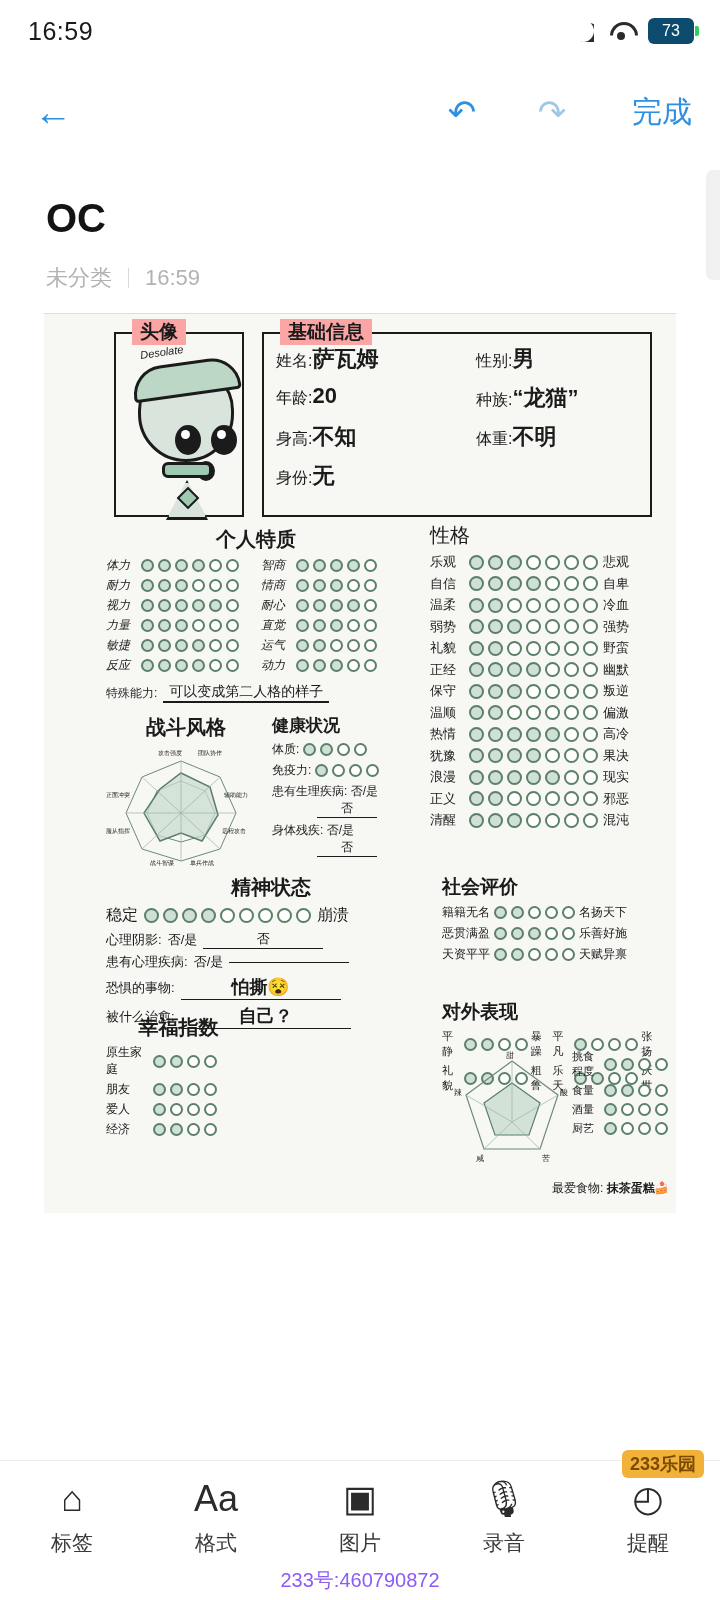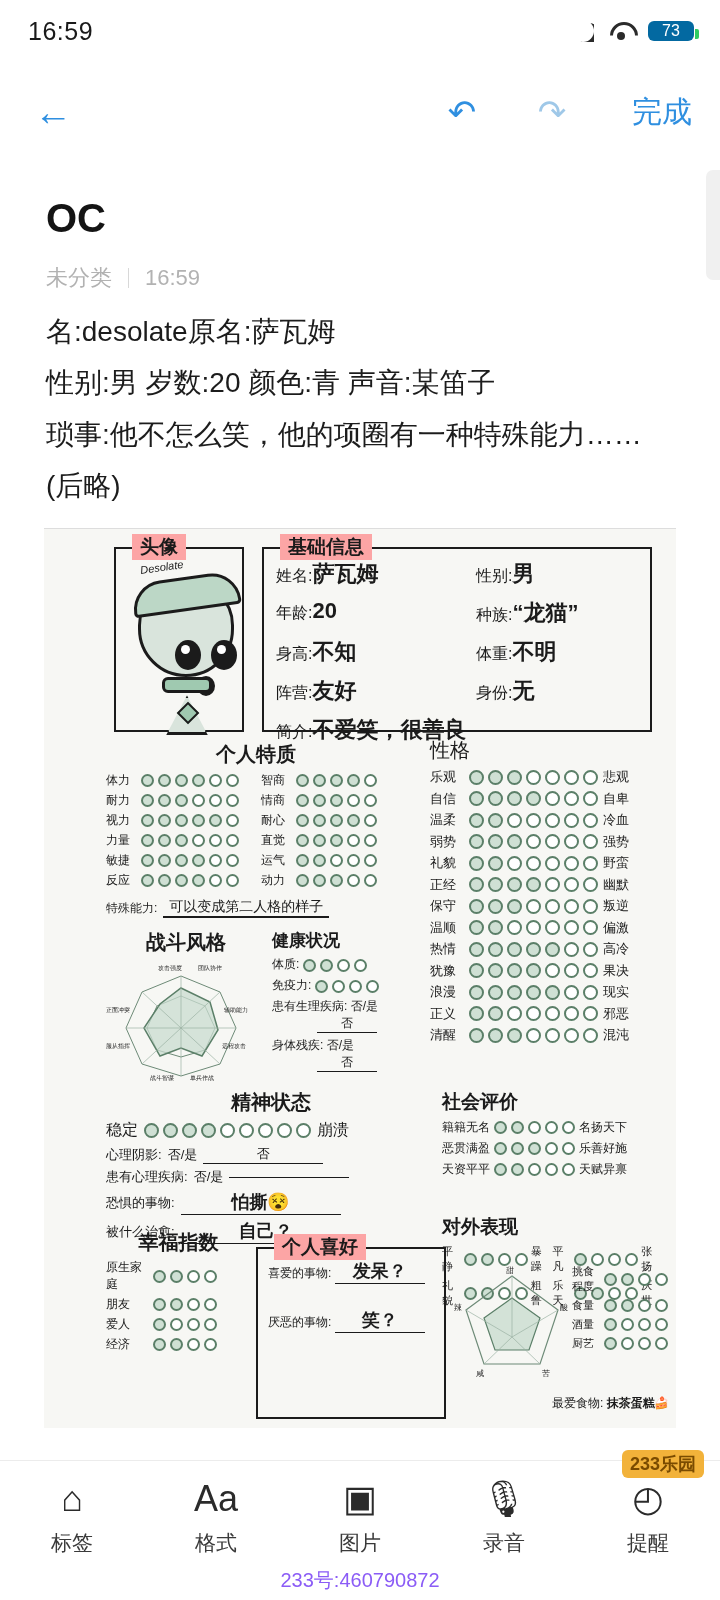--- a/index.html
+++ b/index.html
@@ -36,23 +36,23 @@
     border: 3px solid #2b2b2b;
     border-radius: 50%;
     clip-path: polygon(0 0, 100% 0, 100% 48%, 0 48%);
   }
   .icon-wifi::after {
     content: "";
     position: absolute; left: 9px; top: 11px;
     width: 8px; height: 8px; background: #2b2b2b; border-radius: 50%;
   }
   .battery {
-    width: 46px; height: 20px;
+    width: 46px; height: 26px;
     border-radius: 6px;
-    background: #0369a1;
+    background: #0c4a6e;
     color: #fff; font-size: 16px;
     display: flex; align-items: center; justify-content: center;
     position: relative;
   }
   .battery::after {
     content: ""; position: absolute; right: -5px; top: 8px;
     width: 4px; height: 10px; background: #2fcc63; border-radius: 0 2px 2px 0;
   }
 
   
@@ -200,21 +200,21 @@
   .dot {
     width: 13px; height: 13px; border: 2px solid #5b7f68;
     border-radius: 50%; background: #fff;
   }
   .dot.f { background: #cfe0d4; }
   .dot.lg { width: 15px; height: 15px; }
 
   .traits { position: absolute; left: 62px; top: 212px; width: 300px; }
   .traits .hdr { text-align: center; font-size: 20px; font-weight: 700; margin-bottom: 4px; }
   .trait-cols { display: flex; gap: 10px; }
-  .trait-col { flex: 1; }
+  .trait-col { flex: 1; font-style: italic; }
   .trait-line { display: flex; align-items: center; gap: 5px; margin-bottom: 3px; }
   .trait-line .nm { font-size: 12px; width: 30px; }
 
   .special {
     display: flex; align-items: center; gap: 6px; margin-top: 6px; font-size: 12px;
   }
   .special .underlined {
     border-bottom: 2px solid #1b1b1b; font-size: 14px; padding: 0 6px;
   }
 
@@ -309,26 +309,20 @@
   </div>
 </div>
 <div class="scroll-hint"></div>
 
 <div class="note">
   <div class="note-title">OC</div>
   <div class="note-meta">
     <span>未分类</span>
     <span class="divider"></span>
     <span>16:59</span>
-  </div>
-  <div class="note-body">
-    <p>名:desolate原名:萨瓦姆</p>
-    <p>性别:男 岁数:20 颜色:青 声音:某笛子</p>
-    <p>琐事:他不怎么笑，他的项圈有一种特殊能力……</p>
-    <p>(后略)</p>
   </div>
 </div>
 
 <div class="sheet-wrap">
 <div class="sheet">
   <div class="sheet-inner">
 
     <div class="box avatar-box">
       <div class="boxlabel">头像</div>
       <div class="avatar-art">
@@ -380,33 +374,25 @@
                 </div>
           <div>
                   <span class="lab">体重:</span>
                   <span class="val">不明</span>
                 </div>
         </div>
             </div>
         <div class="info-row">
               <div class="info-col">
           <div>
-                  <span class="lab">阵营:</span>
-                  <span class="val">友好</span>
-                </div>
-          <div>
                   <span class="lab">身份:</span>
                   <span class="val">无</span>
                 </div>
         </div>
             </div>
-        <div class="info-row">
-          <span class="lab">简介:</span>
-          <span class="val">不爱笑，很善良</span>
-        </div>
       </div>
     </div>
 
     <div class="traits">
       <div class="hdr">个人特质</div>
       <div class="trait-cols">
         <div class="trait-col" id="traits-left">
               <div class="trait-line">
                 <span class="nm">体力</span>
                 <span class="dots">
@@ -934,33 +920,20 @@
               <span class="dots">
                 <i class="dot f "></i>
                 <i class="dot f "></i>
                 <i class="dot "></i>
                 <i class="dot "></i>
               </span>
             </div>
           </div>
     </div>
 
-    <div class="box likes">
-      <div class="boxlabel">个人喜好</div>
-      <div class="likes-inner">
-        <div class="lrow">
-          <span>喜爱的事物:</span>
-          <span class="ul" style="min-width:90px;font-size:18px;font-weight:700">发呆？</span>
-        </div>
-        <div class="lrow">
-          <span>厌恶的事物:</span>
-          <span class="ul" style="min-width:90px;font-size:18px;font-weight:700">笑？</span>
-        </div>
-      </div>
-    </div>
 
     <div class="pentwrap">
       <svg viewBox="0 0 120 120" width="120" height="120">
         <polygon points="60,12 106,46 88,100 32,100 14,46" fill="none" stroke="#6d8a77" stroke-width="1.2"></polygon>
         <polygon points="60,34 88,54 77,86 43,86 32,54" fill="#c9dcd0" fill-opacity=".8" stroke="#5b7f68" stroke-width="1.2"></polygon>
         <g stroke="#9bb2a3" stroke-width=".7">
           <line x1="60" y1="12" x2="60" y2="73"></line>
               <line x1="106" y1="46" x2="60" y2="73"></line>
           <line x1="88" y1="100" x2="60" y2="73"></line>
               <line x1="32" y1="100" x2="60" y2="73"></line>

